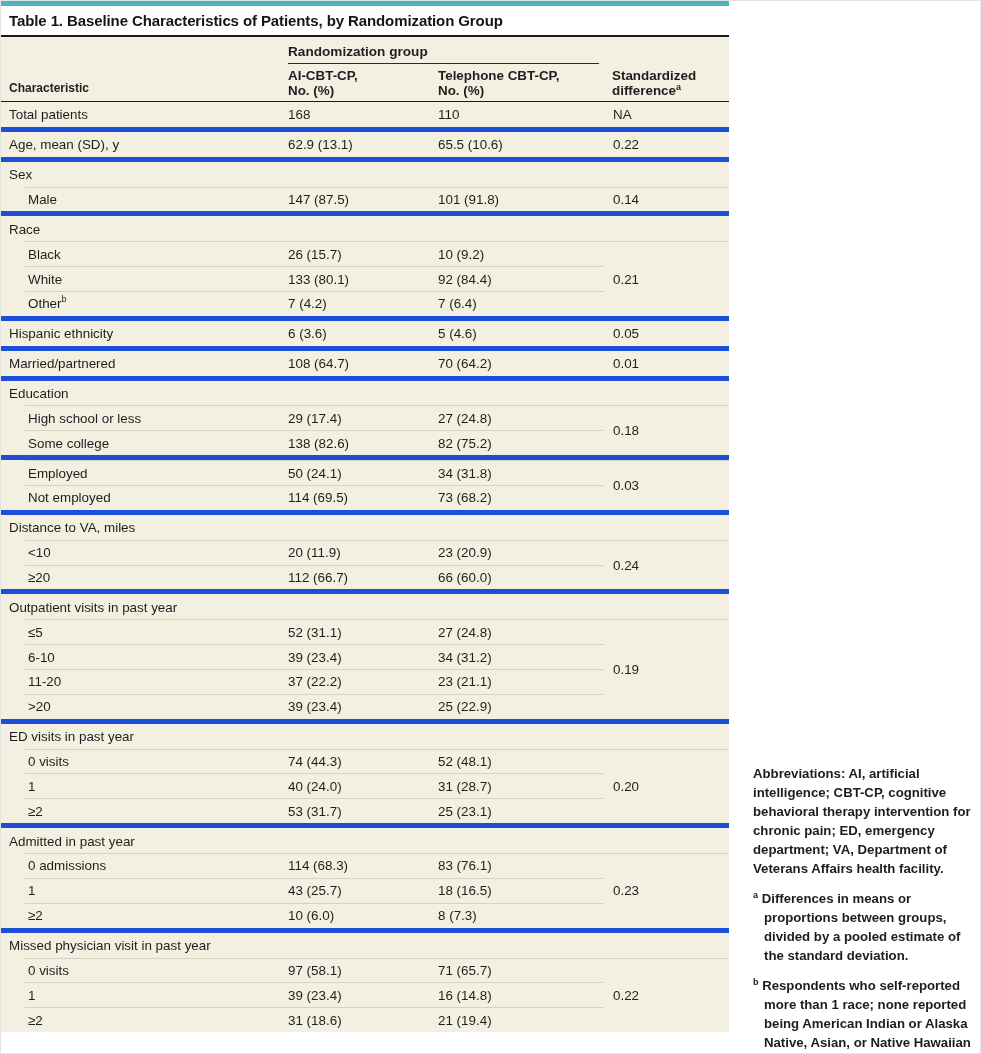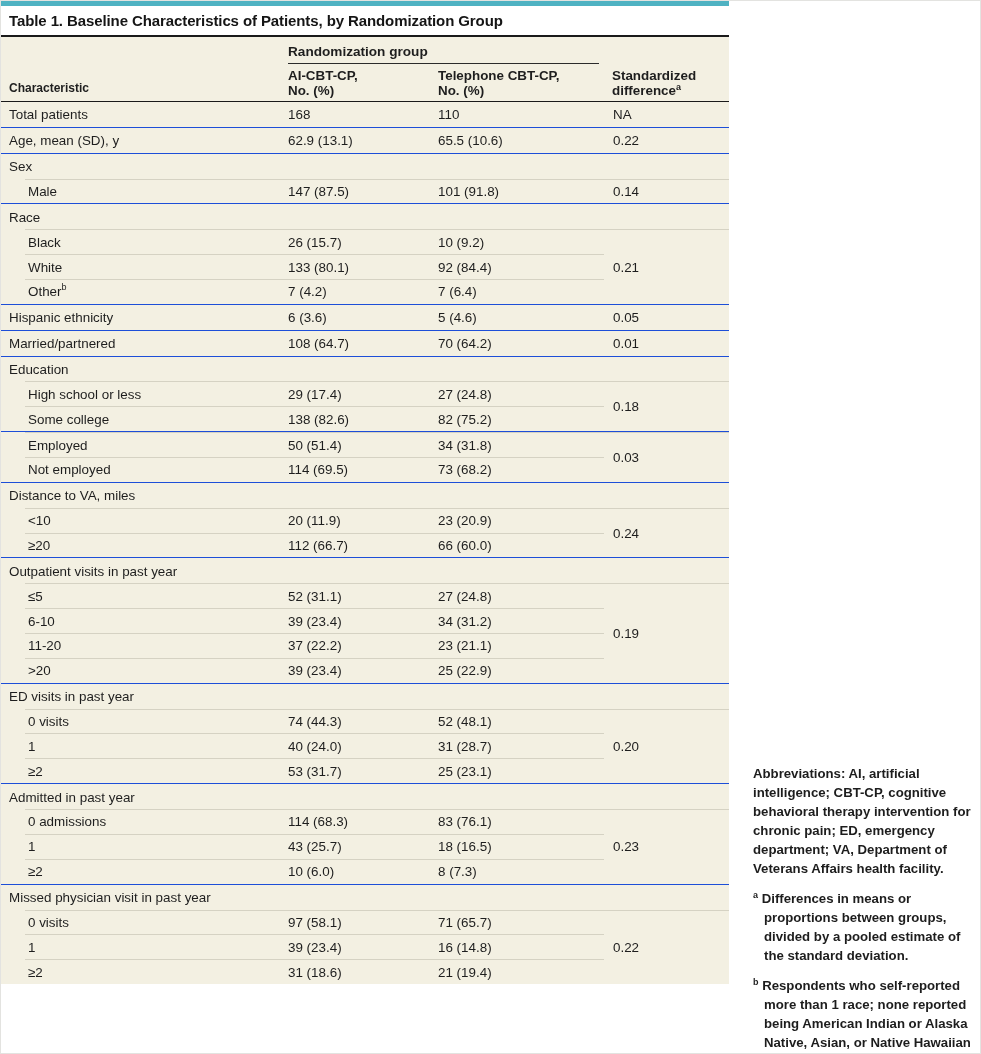--- a/index.html
+++ b/index.html
@@ -16,21 +16,21 @@
   }
   .black-rule{height:1.5px; background:#1a1a1a;}
   .thead{position:relative; height:64px; background:#f3f0e2;}
   .thead .char-head{position:absolute; left:8px; bottom:6px; font-size:12px; font-weight:bold;}
   .thead .spanner{position:absolute; left:287px; top:7px; font-size:13.6px; font-weight:bold;}
   .thead .spanner-rule{position:absolute; left:287px; top:26px; width:311px; height:1px; background:#2b2b2b;}
   .col-head{position:absolute; top:31px; font-size:13.4px; font-weight:bold; line-height:15.5px;}
   .col-head.c1{left:287px;} .col-head.c2{left:437px;} .col-head.c3{left:611px;}
   sup{font-size:9px; vertical-align:super; line-height:0;}
   .tbody{background:#f3f0e2;}
-  .group.bordered{border-top:1px solid #1d4ed8;}
+  .group.bordered{border-top:5px solid #1d4ed8;}
   .group-body{position:relative;}
   .row{position:relative; height:24.87px;}
   .row .label{position:absolute; left:8px; top:50%; transform:translateY(-50%); font-size:13.4px; white-space:nowrap;}
   .row .label.indent{left:27px;}
   .row .val{position:absolute; top:50%; transform:translateY(-50%); font-size:13.4px; white-space:nowrap;}
   .row .val.ai{left:287px;} .row .val.tel{left:437px;} .row .val.std{left:612px;}
   .std-span{position:absolute; left:612px; top:50%; transform:translateY(-50%); font-size:13.4px;}
   .group.has-header .group-body .row::before{
     content:""; position:absolute; left:24px; right:0; top:0; height:1px; background:#d5d2c3;
   }
@@ -154,21 +154,21 @@
               <span class="val ai">138 (82.6)</span>
               <span class="val tel">82 (75.2)</span>
             </div>
             <span class="std-span">0.18</span>
           </div>
         </div>
         <div class="group bordered has-header">
           <div class="group-body">
             <div class="row">
               <span class="label indent"><span>Employed</span></span>
-              <span class="val ai">50 (51.4)</span>
+              <span class="val ai">50 (24.1)</span>
               <span class="val tel">34 (31.8)</span>
             </div>
             <div class="row">
               <span class="label indent"><span>Not employed</span></span>
               <span class="val ai">114 (69.5)</span>
               <span class="val tel">73 (68.2)</span>
             </div>
             <span class="std-span">0.03</span>
           </div>
         </div>

